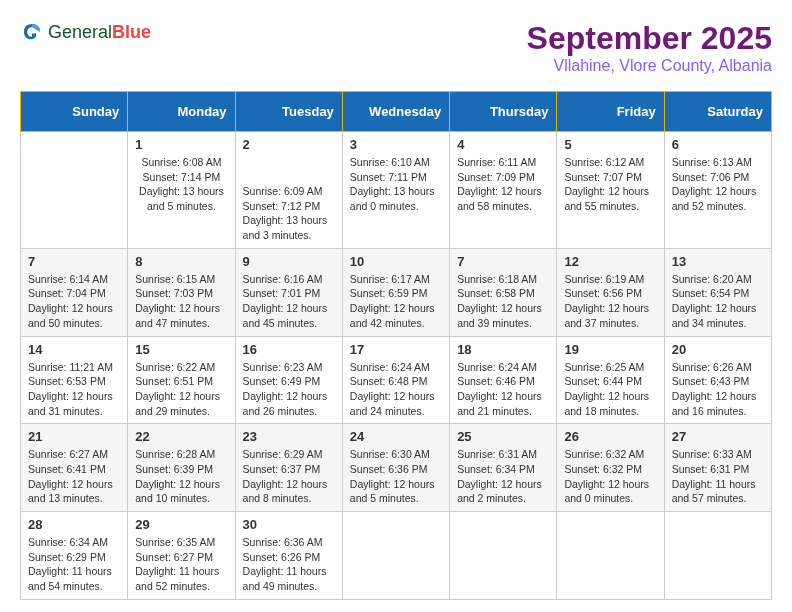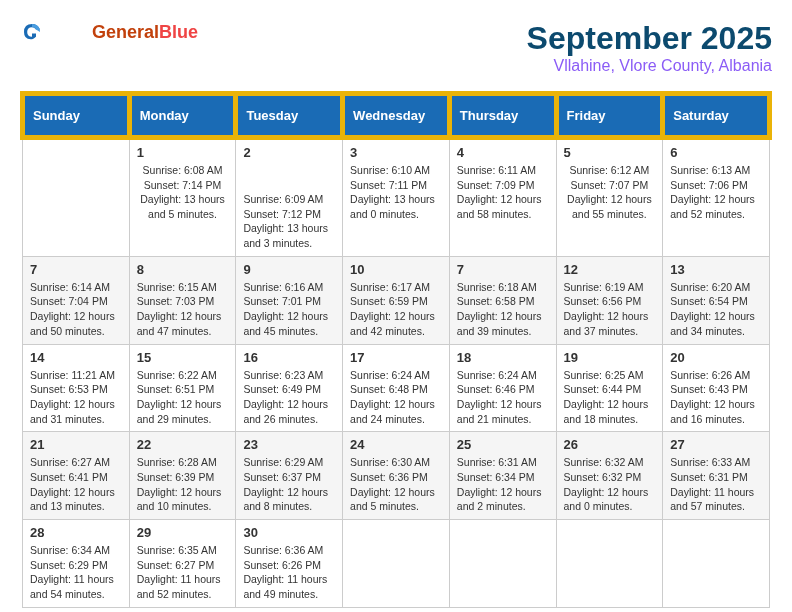--- a/index.html
+++ b/index.html
@@ -16,57 +16,56 @@
       align-items: flex-start;
       margin-bottom: 16px;
     }
     .logo {
       display: flex;
       align-items: center;
       gap: 4px;
     }
     .logo-text-general {
       font-size: 18px;
-      font-weight: bold;
-      color: #c2410c;
-      margin-left: 44px;
+      font-weight: normal;
+      color: #14532d;
     }
     .logo-text-blue {
       font-size: 18px;
       font-weight: bold;
       color: #ef4444;
     }
     .logo-icon {
       width: 24px;
       height: 24px;
     }
     .title-section {
       text-align: right;
     }
     .month-title {
       font-size: 32px;
       font-weight: bold;
-      color: #0c4a6e;
+      color: #701a75;
     }
     .location-title {
       font-size: 16px;
       color: #8b5cf6;
     }
     .calendar {
       width: 100%;
       border-collapse: collapse;
       border: 1px solid #ccc;
     }
     .calendar th {
       background-color: #1a6bb5;
       color: #fff;
       padding: 12px 8px;
-      text-align: left;
+      text-align: right;
       font-size: 13px;
-      border: 5px solid #eab308;
+      border: 1px solid #eab308;
     }
     .calendar td {
       vertical-align: top;
       padding: 5px 7px;
       border: 1px solid #ccc;
       width: calc(100% / 7);
       min-height: 80px;
       font-size: 11px;
       color: #333;
       background: #fff;
@@ -151,21 +150,21 @@
         </td>
         <td>
           <div class="day-number">4</div>
           <div class="day-info" style="white-space: pre-line;">Sunrise: 6:11 AM
 Sunset: 7:09 PM
 Daylight: 12 hours
 and 58 minutes.</div>
         </td>
         <td>
           <div class="day-number">5</div>
-          <div class="day-info" style="white-space: pre-line; text-align: center;">Sunrise: 6:12 AM
+          <div class="day-info" style="white-space: pre-line;">Sunrise: 6:12 AM
 Sunset: 7:07 PM
 Daylight: 12 hours
 and 55 minutes.</div>
         </td>
         <td>
           <div class="day-number">6</div>
           <div class="day-info" style="white-space: pre-line;">Sunrise: 6:13 AM
 Sunset: 7:06 PM
 Daylight: 12 hours
 and 52 minutes.</div>

